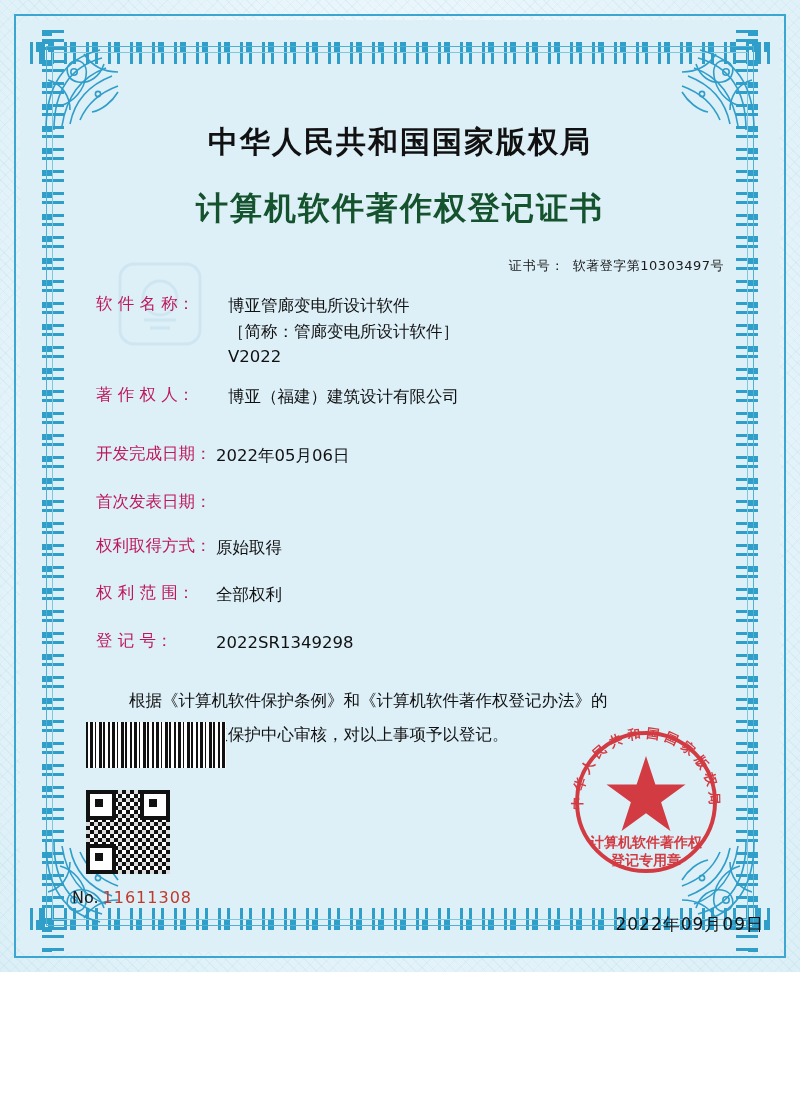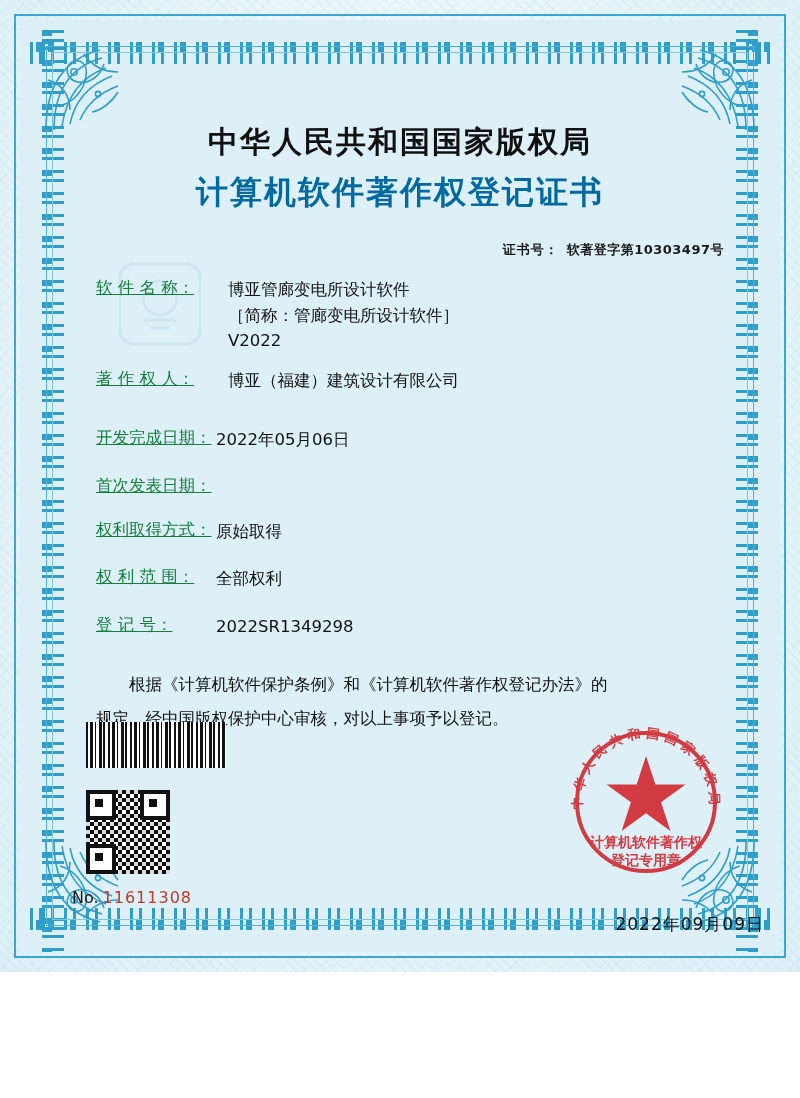--- a/index.html
+++ b/index.html
@@ -113,32 +113,31 @@
     letter-spacing: 2px;
     color: #111;
     margin-top: 52px;
   }
   .title-main {
     text-align: center;
     font-family: "DejaVu Serif", "Liberation Serif", serif;
     font-size: 32px;
     font-weight: bold;
     letter-spacing: 2px;
-    color: #0369a1;
-    margin-top: 8px;
+    color: #14532d;
+    margin-top: 24px;
   }
 
   .cert-no {
     text-align: right;
     font-size: 13px;
     color: #1a1a1a;
     margin-top: 26px;
     padding-right: 6px;
     letter-spacing: 0.5px;
-    font-weight: bold;
   }
   .cert-no .label { letter-spacing: 1px; }
   .cert-no .value { margin-left: 8px; }
 
   
   .emblem-watermark {
     position: absolute;
     left: 44px;
     top: 188px;
     width: 92px;
@@ -158,23 +157,22 @@
     display: flex;
     align-items: flex-start;
     margin-bottom: 14px;
     font-size: 16.5px;
     color: #111;
   }
   .field-label {
     width: 132px;
     flex: 0 0 132px;
     font-size: 16.5px;
-    color: #15803d;
+    color: #be185d;
     white-space: nowrap;
-    text-decoration: underline;
   }
   .field-value {
     flex: 1;
     line-height: 1.55;
   }
   .field-value .line { display: block; }
 
   .fields-lower { margin-top: 34px; }
   .fields-lower .field-row { margin-bottom: 22px; }
   .fields-lower .field-label { width: 120px; flex: 0 0 120px; }

